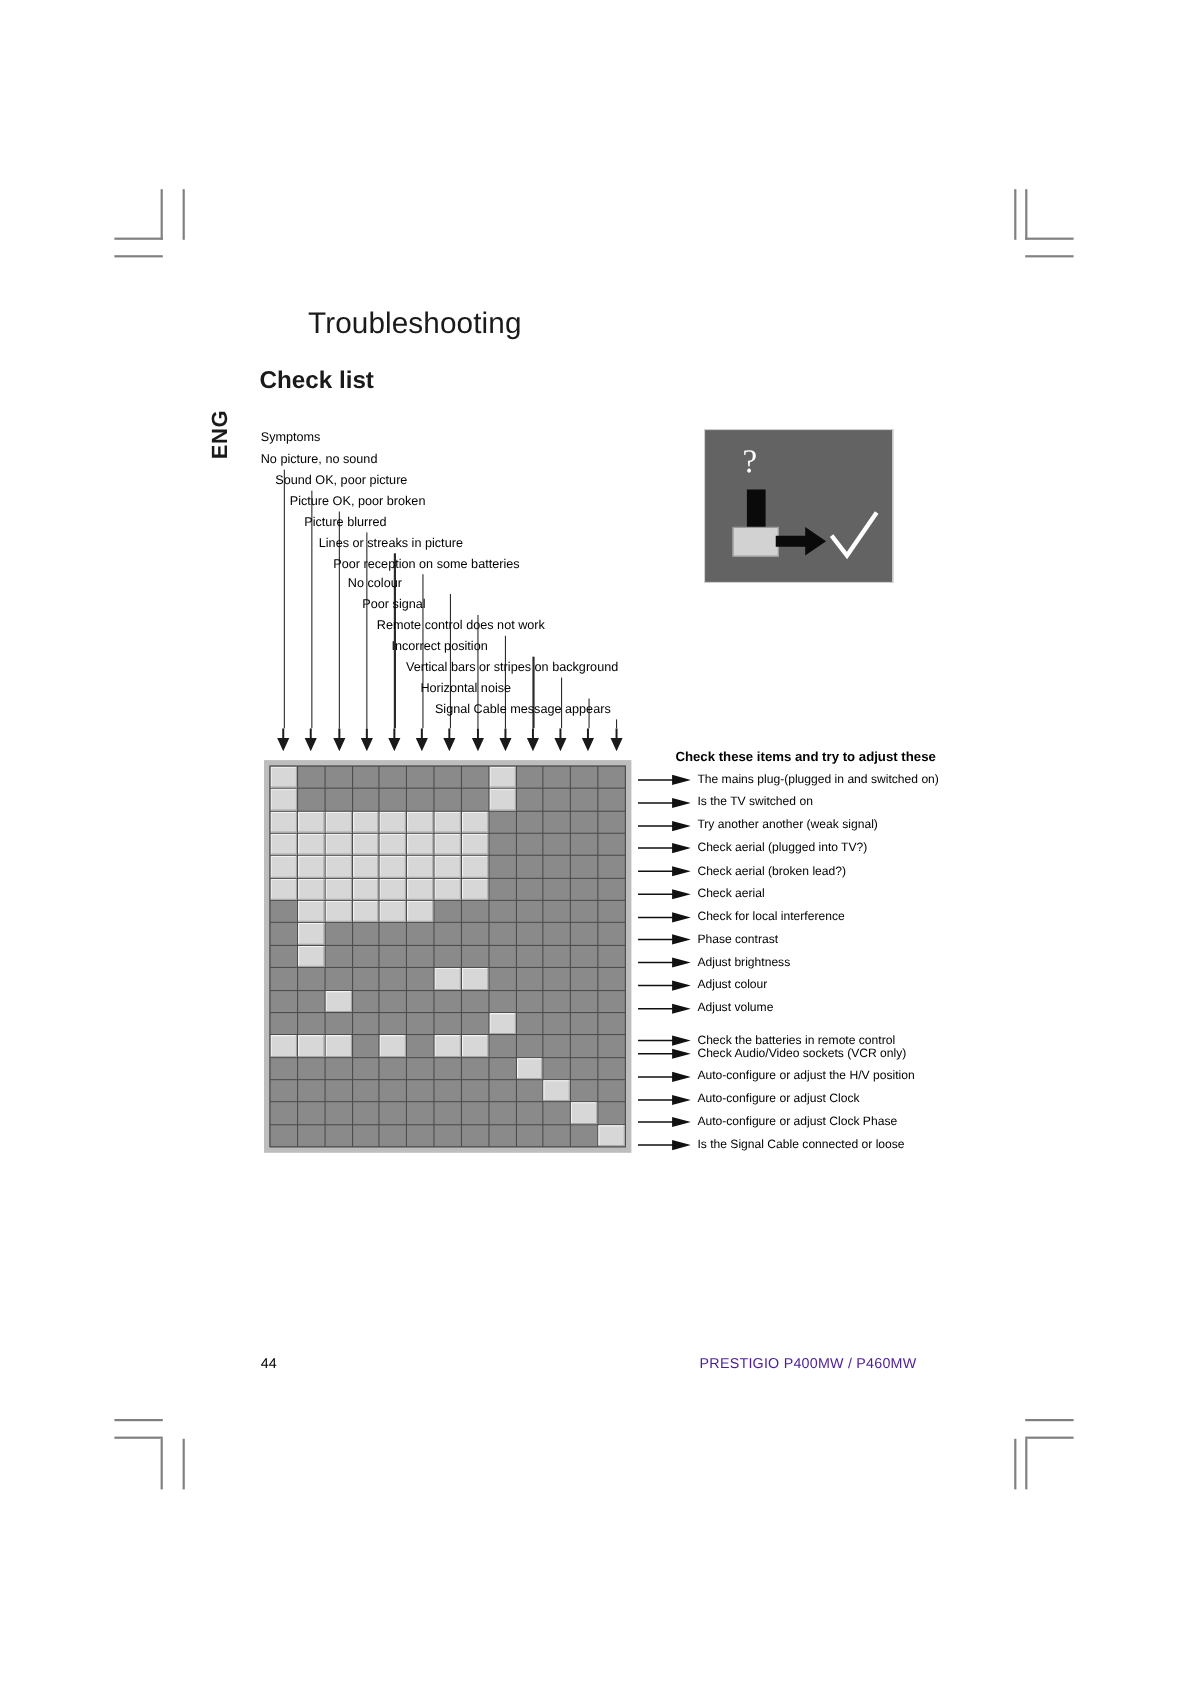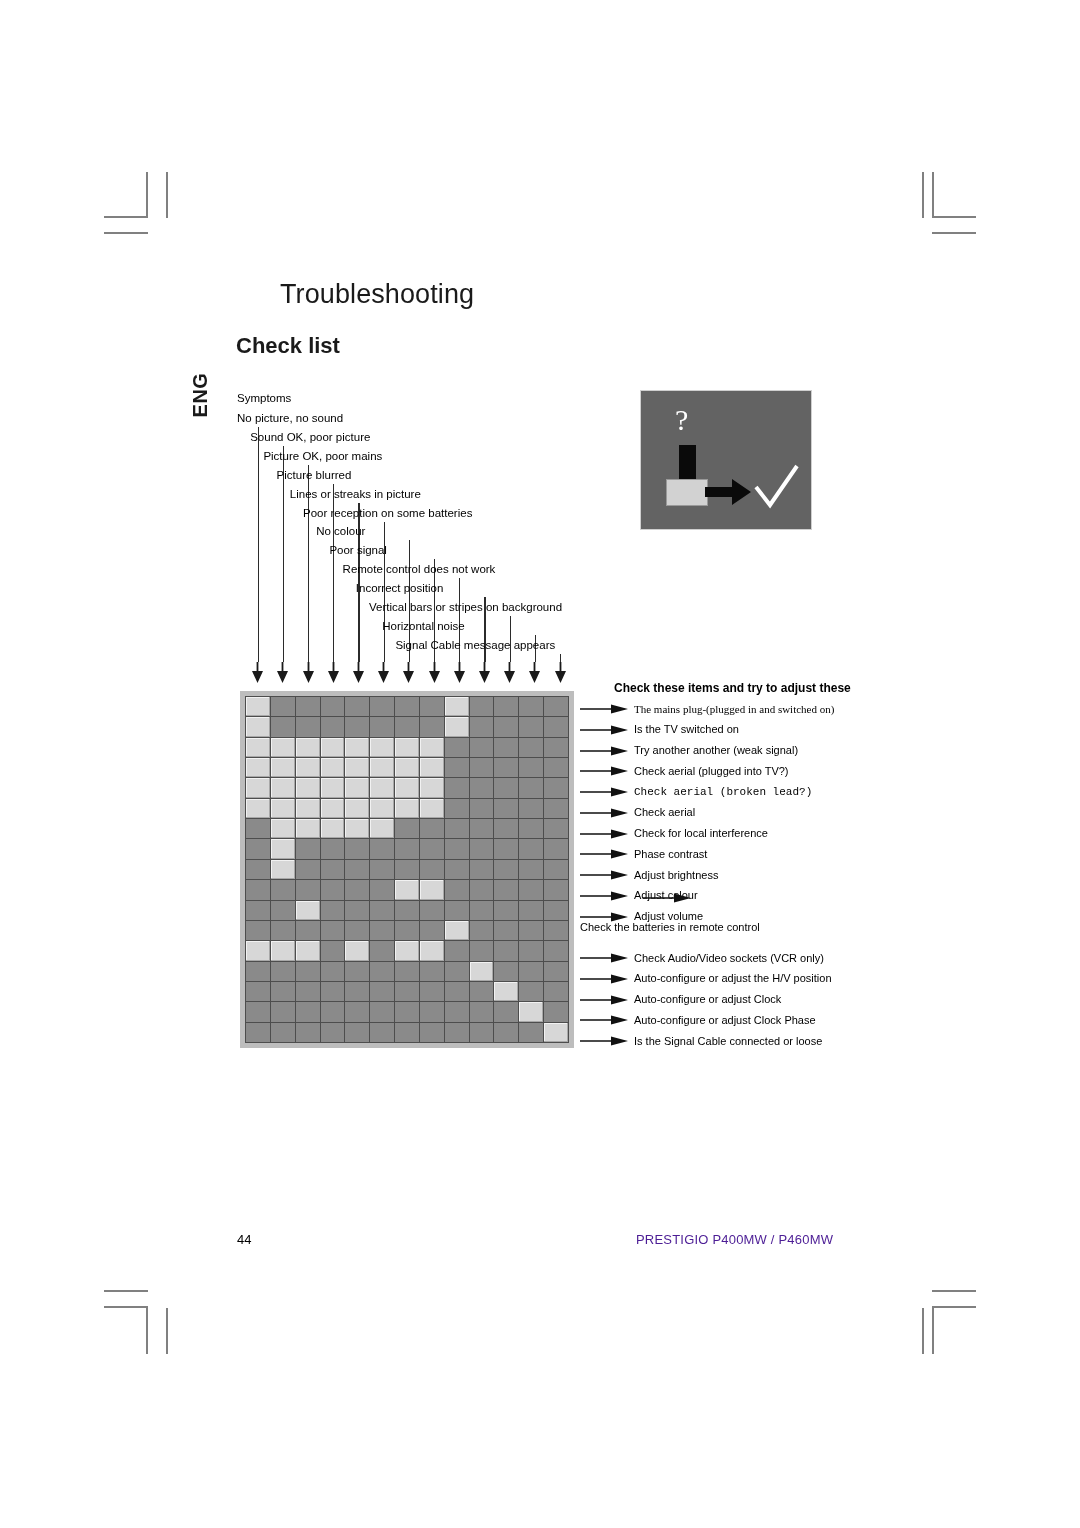--- a/index.html
+++ b/index.html
@@ -244,21 +244,21 @@
 <div class="symptom-label" style="left: 237px; top: 413px;">No picture, no sound</div>
     <div class="leader-line" style="left: 257.6px; top: 427px; height: 235px;"></div>
     <svg class="col-arrow" viewBox="0 0 13 22" style="left: 251.1px; top: 662px;">
       <path d="M5.6 0 H7.4 V9 H12 L6.5 21 L1 9 H5.6 Z" fill="#1a1a1a"></path>
     </svg>
     <div class="symptom-label" style="left: 250.2px; top: 431.9px;">Sound OK, poor picture</div>
     <div class="leader-line" style="left: 282.8px; top: 445.9px; height: 216.1px;"></div>
     <svg class="col-arrow" viewBox="0 0 13 22" style="left: 276.3px; top: 662px;">
       <path d="M5.6 0 H7.4 V9 H12 L6.5 21 L1 9 H5.6 Z" fill="#1a1a1a"></path>
     </svg>
-    <div class="symptom-label" style="left: 263.4px; top: 450.8px;">Picture OK, poor mains</div>
+    <div class="symptom-label" style="left: 263.4px; top: 450.8px;">Picture OK, poor broken</div>
     <div class="leader-line" style="left: 308px; top: 464.8px; height: 197.2px;"></div>
     <svg class="col-arrow" viewBox="0 0 13 22" style="left: 301.5px; top: 662px;">
       <path d="M5.6 0 H7.4 V9 H12 L6.5 21 L1 9 H5.6 Z" fill="#1a1a1a"></path>
     </svg>
     <div class="symptom-label" style="left: 276.6px; top: 469.7px;">Picture blurred</div>
     <div class="leader-line" style="left: 333.2px; top: 483.7px; height: 178.3px;"></div>
     <svg class="col-arrow" viewBox="0 0 13 22" style="left: 326.7px; top: 662px;">
       <path d="M5.6 0 H7.4 V9 H12 L6.5 21 L1 9 H5.6 Z" fill="#1a1a1a"></path>
     </svg>
     <div class="symptom-label" style="left: 289.8px; top: 488.6px;">Lines or streaks in picture</div>
@@ -544,21 +544,21 @@
     <path d="M0 10 H27 V2 L46 15 L27 28 V20 H0 Z" fill="#0a0a0a"></path>
   </svg>
   <svg id="help-check" width="46" height="48" viewBox="0 0 46 48">
     <path d="M2 24 L16 42 L43 3" fill="none" stroke="#ffffff" stroke-width="4"></path>
   </svg>
 </div>
 
 <div id="footer-page">44</div>
 <div id="footer-model">PRESTIGIO P400MW / P460MW</div>
 
-<div class="remedy-row" style="top: 701px; font-family: Liberation Serif, serif;">
+<div class="remedy-row" style="top: 701px;">
     <svg class="remedy-arrow" viewBox="0 0 48 10">
       <path d="M0 4.3 H31 V0.4 L48 5 L31 9.6 V5.7 H0 Z" fill="#111111"></path>
     </svg>
     <div class="remedy-text">The mains plug-(plugged in and switched on)</div>
   </div>
 <div class="remedy-row" style="top: 721.75px; text-align: center;">
     <svg class="remedy-arrow" viewBox="0 0 48 10">
       <path d="M0 4.3 H31 V0.4 L48 5 L31 9.6 V5.7 H0 Z" fill="#111111"></path>
     </svg>
     <div class="remedy-text">Is the TV switched on</div>
@@ -568,21 +568,21 @@
       <path d="M0 4.3 H31 V0.4 L48 5 L31 9.6 V5.7 H0 Z" fill="#111111"></path>
     </svg>
     <div class="remedy-text">Try another another (weak signal)</div>
   </div>
 <div class="remedy-row" style="top: 763.25px;">
     <svg class="remedy-arrow" viewBox="0 0 48 10">
       <path d="M0 4.3 H31 V0.4 L48 5 L31 9.6 V5.7 H0 Z" fill="#111111"></path>
     </svg>
     <div class="remedy-text">Check aerial (plugged into TV?)</div>
   </div>
-<div class="remedy-row" style="top: 784px; font-family: Liberation Mono, monospace;">
+<div class="remedy-row" style="top: 784px;">
     <svg class="remedy-arrow" viewBox="0 0 48 10">
       <path d="M0 4.3 H31 V0.4 L48 5 L31 9.6 V5.7 H0 Z" fill="#111111"></path>
     </svg>
     <div class="remedy-text">Check aerial (broken lead?)</div>
   </div>
 <div class="remedy-row" style="top: 804.75px;">
     <svg class="remedy-arrow" viewBox="0 0 48 10">
       <path d="M0 4.3 H31 V0.4 L48 5 L31 9.6 V5.7 H0 Z" fill="#111111"></path>
     </svg>
     <div class="remedy-text">Check aerial</div>
@@ -610,21 +610,21 @@
       <path d="M0 4.3 H31 V0.4 L48 5 L31 9.6 V5.7 H0 Z" fill="#111111"></path>
     </svg>
     <div class="remedy-text">Adjust colour</div>
   </div>
 <div class="remedy-row" style="top: 908.5px;">
     <svg class="remedy-arrow" viewBox="0 0 48 10">
       <path d="M0 4.3 H31 V0.4 L48 5 L31 9.6 V5.7 H0 Z" fill="#111111"></path>
     </svg>
     <div class="remedy-text">Adjust volume</div>
   </div>
-<div class="remedy-row" style="top: 874px; flex-direction: column;">
+<div class="remedy-row" style="top: 938px;">
     <svg class="remedy-arrow" viewBox="0 0 48 10">
       <path d="M0 4.3 H31 V0.4 L48 5 L31 9.6 V5.7 H0 Z" fill="#111111"></path>
     </svg>
     <div class="remedy-text">Check the batteries in remote control</div>
   </div>
 <div class="remedy-row" style="top: 950px; text-align: center;">
     <svg class="remedy-arrow" viewBox="0 0 48 10">
       <path d="M0 4.3 H31 V0.4 L48 5 L31 9.6 V5.7 H0 Z" fill="#111111"></path>
     </svg>
     <div class="remedy-text">Check Audio/Video sockets (VCR only)</div>

